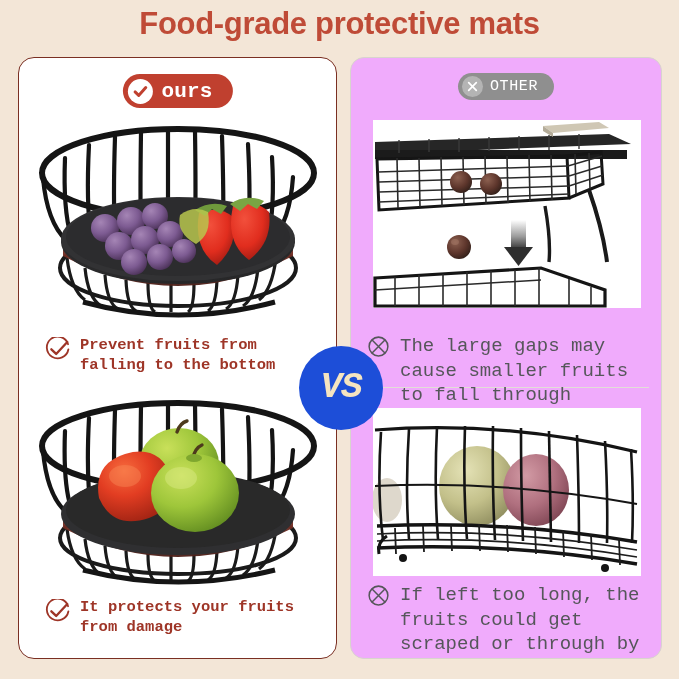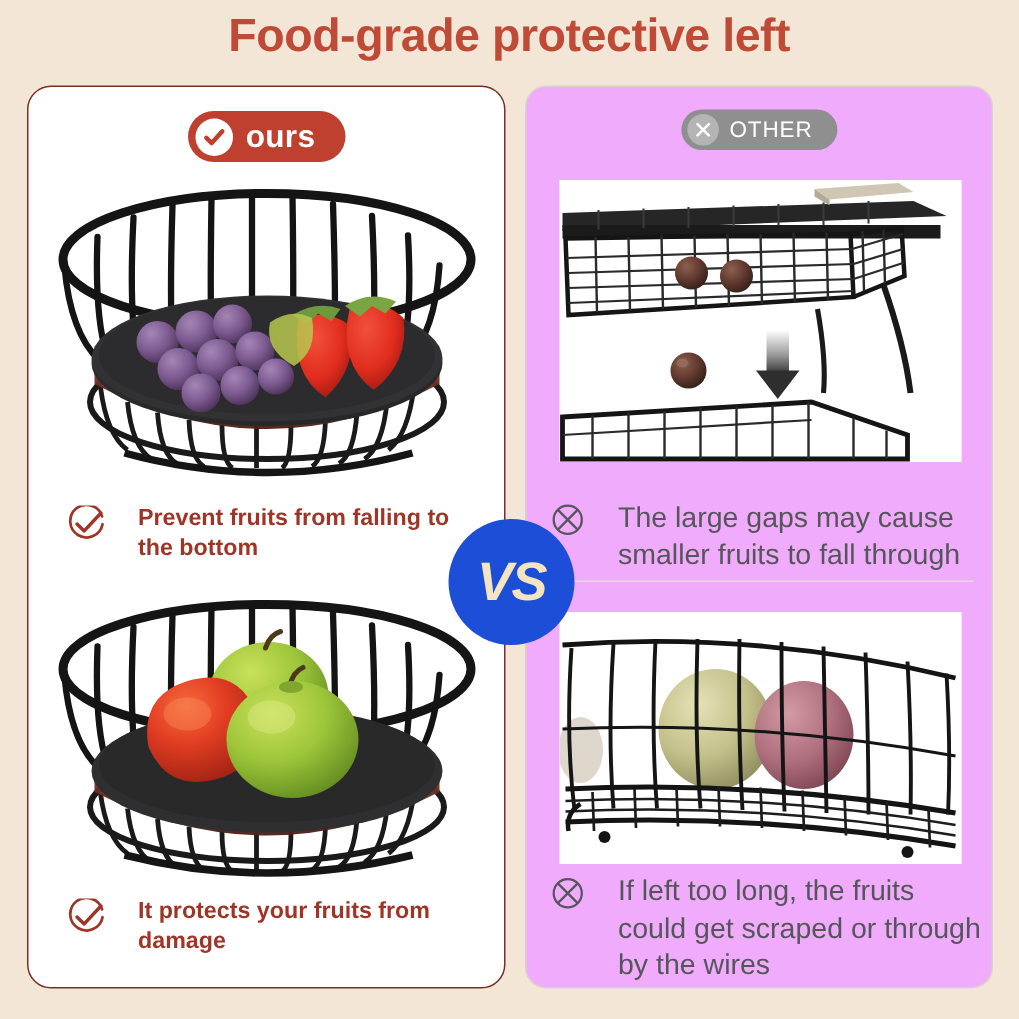--- a/index.html
+++ b/index.html
@@ -33,20 +33,21 @@
     white-space: nowrap;
   }
 
   
   #panels {
     position: absolute;
     top: 50px;
     left: 0;
     width: 679px;
     height: 629px;
+    font-family: Liberation Mono, monospace;
   }
 
   
   #ours-panel {
     position: absolute;
     left: 18px;
     top: 7px;
     width: 319px;
     height: 602px;
     background: #ffffff;
@@ -159,21 +160,21 @@
   #ours-photo-1 { left: 8px; top: 60px;  width: 302px; height: 215px; }
   #ours-photo-2 { left: 8px; top: 330px; width: 302px; height: 205px; }
   #other-photo-1 { left: 22px; top: 62px;  width: 268px; height: 188px; background:#fff; }
   #other-photo-2 { left: 22px; top: 350px; width: 268px; height: 168px; background:#fff; }
 
   
   .caption {
     position: absolute;
     display: flex;
     align-items: flex-start;
-    gap: 22px;
+    gap: 10px;
     justify-content: space-between;
   }
   .caption-icon { flex: 0 0 auto; margin-top: 1px; }
   .caption-text {
     font-size: 15.5px;
     line-height: 1.28;
     font-weight: bold;
   }
   .ours-caption .caption-text { color: #9e3527; }
   .other-caption .caption-text {
@@ -184,21 +185,21 @@
   }
   #ours-caption-1 { left: 26px; top: 278px; width: 280px; }
   #ours-caption-2 { left: 26px; top: 540px; width: 280px; }
   #other-caption-1 { left: 16px; top: 276px; width: 288px; }
   #other-caption-2 { left: 16px; top: 525px; width: 288px; }
 </style>
 </head>
 <body>
 
 <div id="title-bar">
-  <div id="page-title">Food-grade protective left</div>
+  <div id="page-title">Food-grade protective mats</div>
 </div>
 
 <div id="panels">
 
   <div id="ours-panel">
 
     <div class="badge" id="ours-badge">
       <span class="badge-mark">
         <svg width="17" height="17" viewBox="0 0 24 24" aria-hidden="true">
           <path d="M4.5 12.6 L9.6 17.5 L19.6 6.4" fill="none" stroke="#c0402f" stroke-width="4.2" stroke-linecap="round" stroke-linejoin="round"></path>

